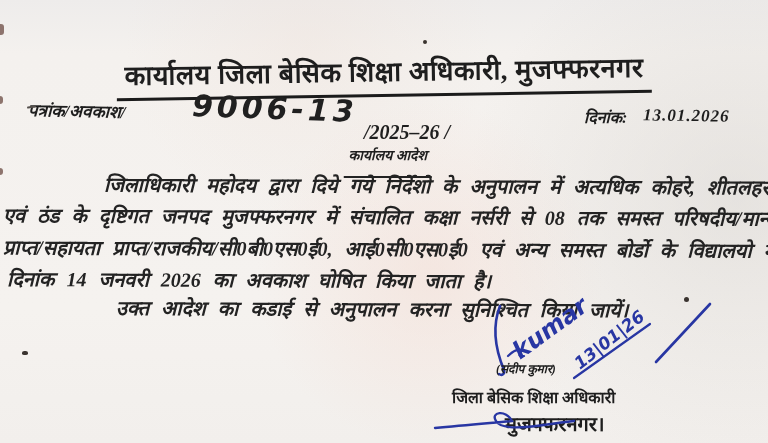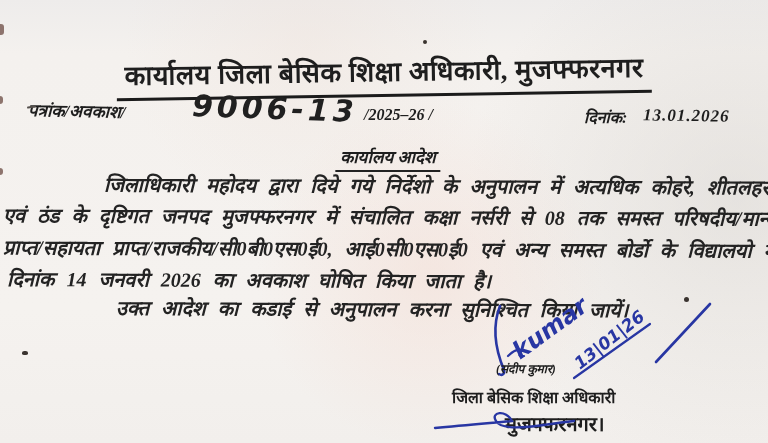--- a/index.html
+++ b/index.html
@@ -20,27 +20,27 @@
     font-size:27px;font-weight:700;letter-spacing:0.5px;
     padding:0 8px 5px 8px;border-bottom:3px solid #1b1b1b;
   }
   .meta{font-style:italic;font-weight:700;}
   .letter-label{left:28px;top:99px;font-size:17px;transform:rotate(1.2deg);}
   .ref-number{
     left:192px;top:91px;font-size:30px;font-weight:600;font-style:italic;
     letter-spacing:4px;transform:rotate(2deg);
     font-family:"DejaVu Sans","Liberation Sans",sans-serif;color:#202020;
   }
-  .session{left:364px;top:106px;font-size:16px;}
+  .session{left:364px;top:121px;font-size:20px;}
   .date-label{left:584px;top:106px;font-size:16px;}
   .date-value{left:643px;top:106px;font-size:17px;letter-spacing:1px;transform:rotate(1deg);}
   .order-heading{
     top:145px;left:50.5%;transform:translateX(-50%);
-    font-size:17px;font-weight:700;font-style:italic;
-    padding:0 5px 2px 5px;border-bottom:2px solid #222;
+    font-size:14px;font-weight:700;font-style:italic;
+    padding:0 5px 12px 5px;border-bottom:2px solid #222;
   }
   .body-line{
     font-size:20px;font-weight:600;font-style:italic;word-spacing:0.35em;
     transform:rotate(0.25deg);color:#232323;
   }
   .l1{left:104px;top:172px;}
   .l2{left:3px;top:203px;}
   .l3{left:3px;top:235px;}
   .l4{left:7px;top:266px;}
   .l5{left:116px;top:295px;}

